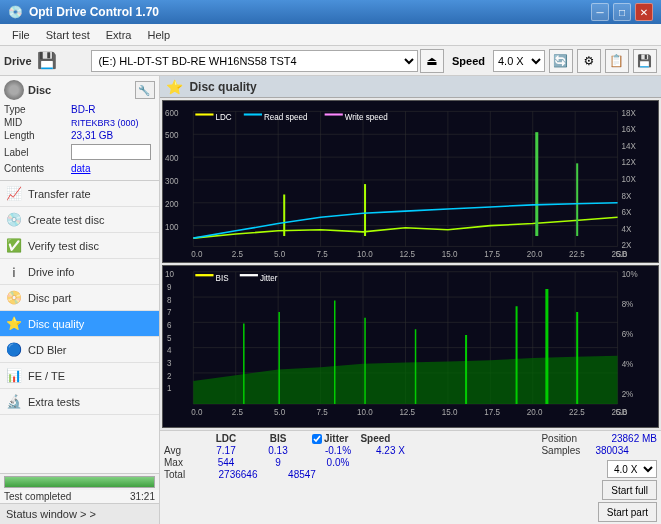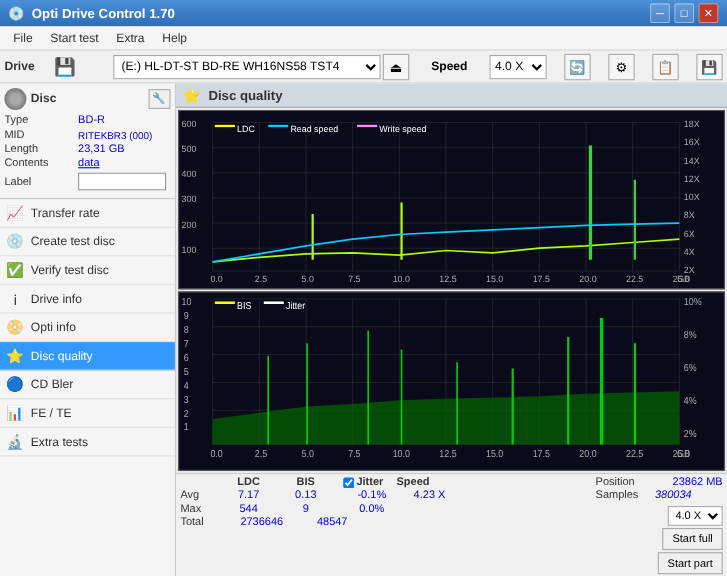--- a/index.html
+++ b/index.html
@@ -36,21 +36,21 @@
     .menu-item { padding: 2px 8px; cursor: pointer; font-size: 11px; color: #333; }
 
     
     .toolbar {
       background: #f0f0f0;
       border-bottom: 1px solid #ccc;
       display: flex;
       align-items: center;
       height: 30px;
       padding: 0 4px;
-      gap: 16px;
+      gap: 4px;
     }
     .toolbar-label { font-size: 11px; font-weight: 600; color: #333; margin-right: 2px; }
     .drive-select {
       flex: 1;
       height: 22px;
       border: 1px solid #aaa;
       background: white;
       font-size: 11px;
       padding: 0 2px;
       margin-left: 32px;
@@ -290,28 +290,28 @@
       </div>
       <div class="disc-row">
         <span class="disc-field">MID</span>
         <span class="disc-value" style="color:#0000cc;font-size:9px;">RITEKBR3 (000)</span>
       </div>
       <div class="disc-row">
         <span class="disc-field">Length</span>
         <span class="disc-value" style="color:#0000cc;">23,31 GB</span>
       </div>
       <div class="disc-row">
-        <span class="disc-field">Contents</span>
-        <span class="disc-value link" style="color:#0000ff;text-decoration:underline;cursor:pointer;">data</span>
-      </div>
-      <div class="disc-row">
         <span class="disc-field">Label</span>
         <input class="label-input" type="text" value="" style="">
         <button style="width:18px;height:18px;font-size:10px;border:1px solid #aaa;background:#f0f0f0;cursor:pointer;padding:0;margin-left:1px;">🔍</button>
       </div>
+      <div class="disc-row">
+        <span class="disc-field">Contents</span>
+        <span class="disc-value link" style="color:#0000ff;text-decoration:underline;cursor:pointer;">data</span>
+      </div>
     </div>
 
     <div class="nav-items">
       <div class="nav-item">
         <span class="nav-icon">📈</span>
         <span>Transfer rate</span>
       </div>
       <div class="nav-item">
         <span class="nav-icon">💿</span>
         <span>Create test disc</span>
@@ -319,40 +319,54 @@
       <div class="nav-item">
         <span class="nav-icon">✅</span>
         <span>Verify test disc</span>
       </div>
       <div class="nav-item">
         <span class="nav-icon">ℹ</span>
         <span>Drive info</span>
       </div>
       <div class="nav-item">
         <span class="nav-icon">📀</span>
-        <span>Opti info</span>
+        <span>Disc part</span>
       </div>
       <div class="nav-item active">
         <span class="nav-icon">⭐</span>
         <span>Disc quality</span>
       </div>
       <div class="nav-item">
         <span class="nav-icon">🔵</span>
         <span>CD Bler</span>
       </div>
       <div class="nav-item">
         <span class="nav-icon">📊</span>
         <span>FE / TE</span>
       </div>
       <div class="nav-item">
         <span class="nav-icon">🔬</span>
         <span>Extra tests</span>
       </div>
     </div>
 
+    <div class="status-section">
+      <div class="progress-bar-container">
+        <div class="progress-bar-outer">
+          <div class="progress-bar-inner" style="width:100%;"></div>
+        </div>
+      </div>
+      <div class="status-row">
+        <span>Test completed</span>
+        <span>31:21</span>
+      </div>
+      <div class="status-window-btn">
+        <span>Status window &gt; &gt;</span>
+      </div>
+    </div>
 
   </div>
 
   <div class="content-area">
 
     <div class="chart-header">
       <span class="chart-title-icon">⭐</span>
       <span class="chart-title-text">Disc quality</span>
     </div>
 
@@ -542,21 +556,21 @@
 
         <div style="display:flex;flex-direction:column;gap:2px;align-items:flex-end;">
           <div style="display:flex;gap:6px;align-items:center;margin-bottom:2px;">
             <div style="display:flex;flex-direction:column;gap:1px;">
               <div style="display:flex;gap:20px;align-items:center;">
                 <span style="font-size:10px;color:#333;width:50px;">Position</span>
                 <span style="font-size:10px;color:#0000cc;">23862 MB</span>
               </div>
               <div style="display:flex;gap:4px;align-items:center;">
                 <span style="font-size:10px;color:#333;width:50px;">Samples</span>
-                <span style="font-size:10px;color:#0000cc;font-style:italic;">380034</span>
+                <span style="font-size:10px;color:#0000cc;">380034</span>
               </div>
             </div>
           </div>
           <div style="display:flex;flex-direction:column;gap:2px;align-items:flex-end;">
             <div style="display:flex;gap:2px;align-items:center;">
               <select class="speed-select-small" style="height:18px;font-size:10px;border:1px solid #aaa;background:white;padding:0 2px;">
                 <option>4.0 X</option>
               </select>
             </div>
             <button class="start-btn">Start full</button>

